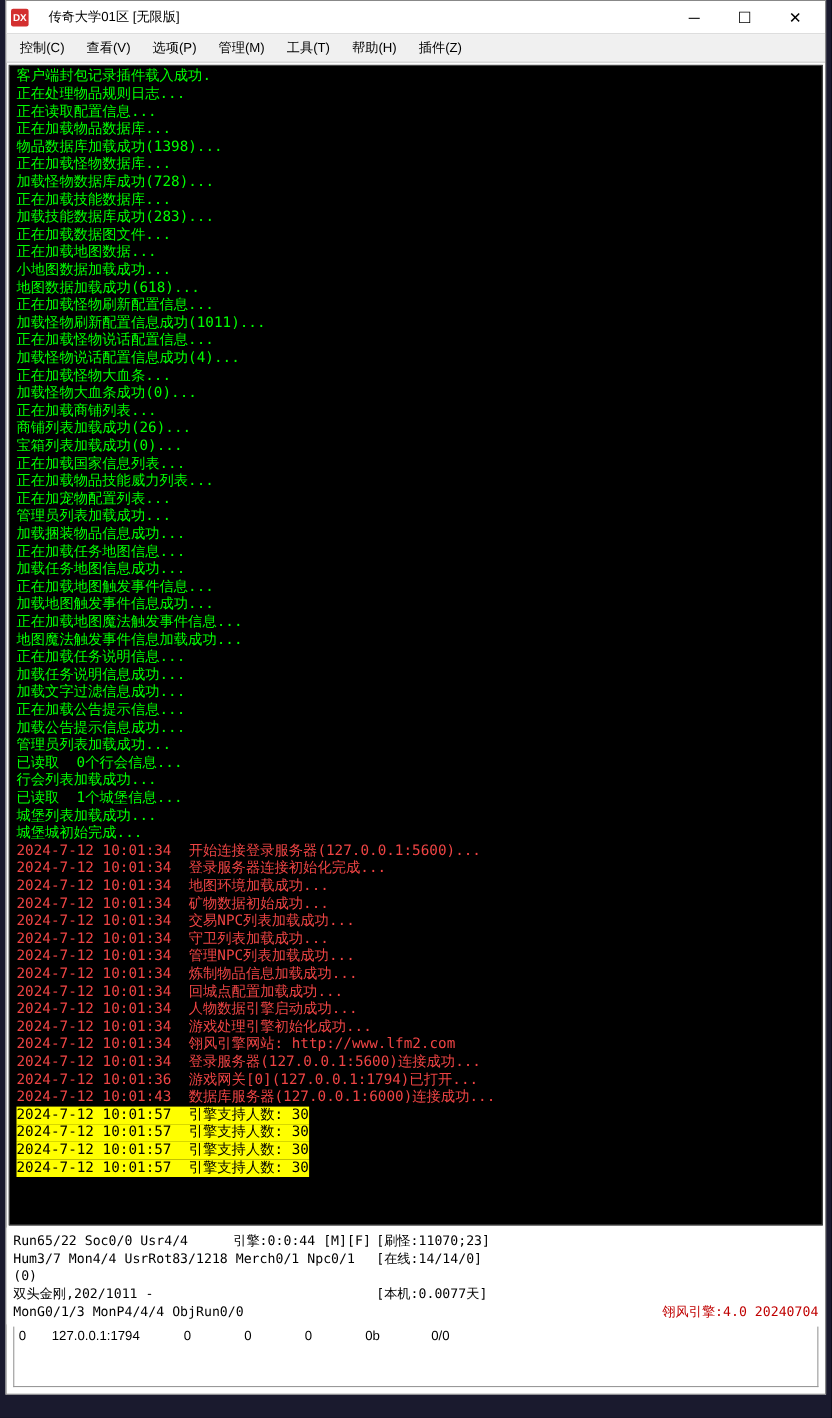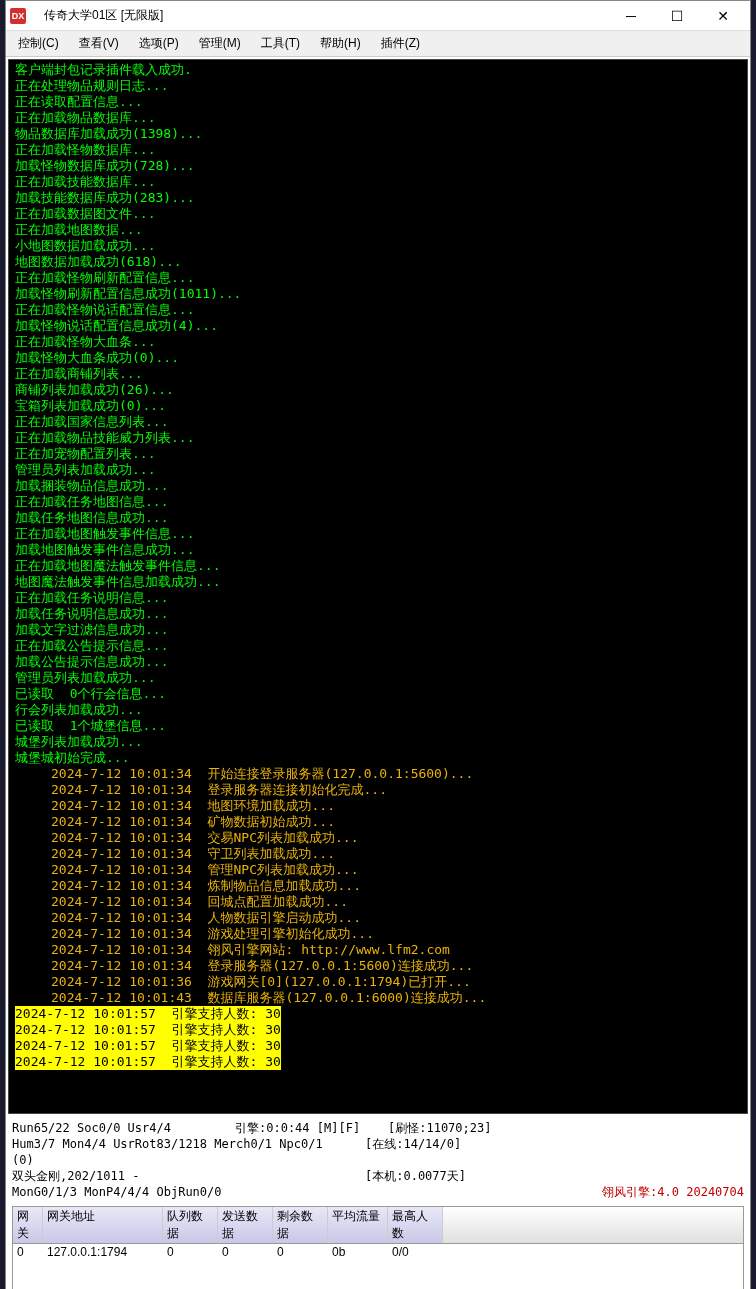--- a/index.html
+++ b/index.html
@@ -7,24 +7,24 @@
     .window { background: #fff; border: 1px solid #888; width: 746px; margin: 0 auto; }
     .titlebar { background: #fff; height: 30px; display: flex; align-items: center; padding: 0 4px; border-bottom: 1px solid #ddd; }
     .app-icon { width: 16px; height: 16px; background: #d32f2f; border-radius: 2px; margin-right: 18px; display: flex; align-items: center; justify-content: center; color: #fff; font-size: 9px; font-weight: bold; }
     .title-text { flex: 1; font-size: 12px; color: #000; }
     .win-btns { display: flex; }
     .win-btn { width: 46px; height: 30px; display: flex; align-items: center; justify-content: center; cursor: pointer; font-size: 14px; }
     .menubar { background: #f0f0f0; padding: 2px 4px; display: flex; gap: 4px; border-bottom: 1px solid #ccc; text-align: center; }
     .menu-item { padding: 2px 8px; cursor: pointer; color: #000; }
     .console { background: #000; color: #0f0; padding: 2px 6px; height: 1055px; overflow: hidden; border: 1px solid #444; margin: 2px; font-family: "SimSun", monospace; font-size: 13px; line-height: 16px; }
     .log-line { white-space: pre; color: #00ff00; }
-    .log-line.cyan { color: #eab308; margin-left: 36px; }
+    .log-line.cyan { color: #ef4444; }
     .log-line.hl { background: #ffff00; color: #000; display: inline-block; }
     .status-area { padding: 4px 6px; background: #fff; font-family: "SimSun", monospace; font-size: 12px; line-height: 16px; color: #000; }
-    .status-row { display: flex; gap: 23px; }
+    .status-row { display: flex; }
     .status-left { width: 200px; }
     .status-mid { width: 130px; }
     .engine-ver { text-align: right; color: #c00000; font-weight: normal; flex: 1; }
     .table-area { margin: 2px 6px 6px 6px; }
     .grid-header { display: flex; background: linear-gradient(#fff,#e0e0e0); border: 1px solid #999; font-size: 12px; }
     .grid-header .col { padding: 1px 4px; border-right: 1px solid #ccc; background: linear-gradient(#e8e8f8,#c8c8e8); }
     .grid-body { border: 1px solid #999; border-top: none; height: 55px; background: #fff; }
     .grid-row { display: flex; font-size: 12px; }
     .grid-row .col { padding: 1px 4px; }
     .col.c0 { width: 30px; }
@@ -140,29 +140,20 @@
       <div style="width:330px">双头金刚,202/1011 -</div>
       <div>[本机:0.0077天]</div>
     </div>
     <div class="status-row">
       <div>MonG0/1/3 MonP4/4/4 ObjRun0/0</div>
       <div class="engine-ver">翎风引擎:4.0 20240704</div>
     </div>
   </div>
 
   <div class="table-area">
-    <div class="grid-header">
-      <div class="col c0">网关</div>
-      <div class="col c1">网关地址</div>
-      <div class="col c2">队列数据</div>
-      <div class="col c3">发送数据</div>
-      <div class="col c4">剩余数据</div>
-      <div class="col c5">平均流量</div>
-      <div class="col c6">最高人数</div>
-    </div>
     <div class="grid-body">
       <div class="grid-row">
         <div class="col c0">0</div>
         <div class="col c1">127.0.0.1:1794</div>
         <div class="col c2">0</div>
         <div class="col c3">0</div>
         <div class="col c4">0</div>
         <div class="col c5">0b</div>
         <div class="col c6">0/0</div>
       </div>

